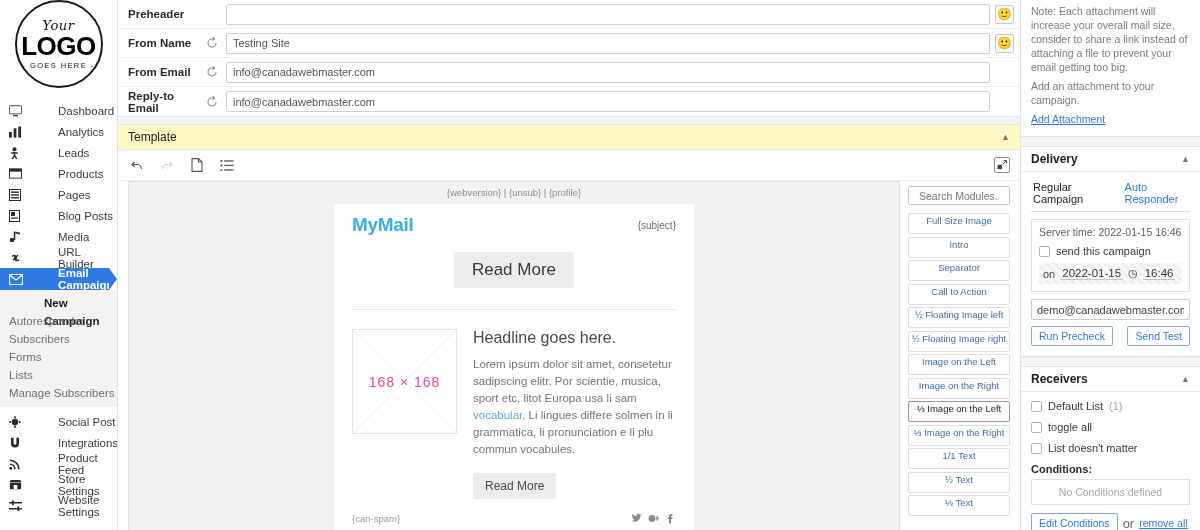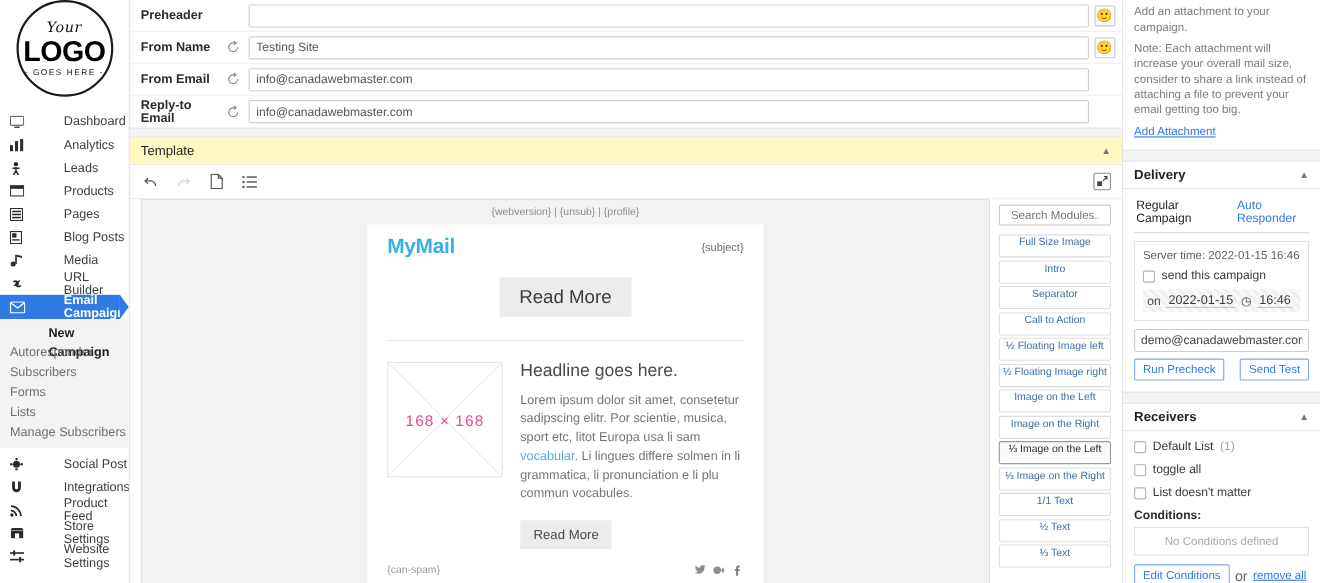--- a/index.html
+++ b/index.html
@@ -574,22 +574,22 @@
         <div class="mod-btn">½ Text</div>
         <div class="mod-btn">⅓ Text</div>
       </div>
     </div>
   </div>
 
   <div class="rightbar">
 
     <div class="rbox" style="border-top:none;margin-top:0">
       <div class="rbox-body" style="padding-top:4px">
+        <p class="att-text">Note: Each attachment will increase your overall mail size, consider to share a link instead of attaching a file to prevent your email getting too big.</p>
         <p class="att-text">Add an attachment to your campaign.</p>
-        <p class="att-text">Note: Each attachment will increase your overall mail size, consider to share a link instead of attaching a file to prevent your email getting too big.</p>
         <span class="att-link">Add Attachment</span>
       </div>
     </div>
 
     <div class="rbox">
       <div class="rbox-head">
         <span>Delivery</span>
         <span class="caret">▲</span>
       </div>
       <div class="rbox-body" style="padding-top:6px">

